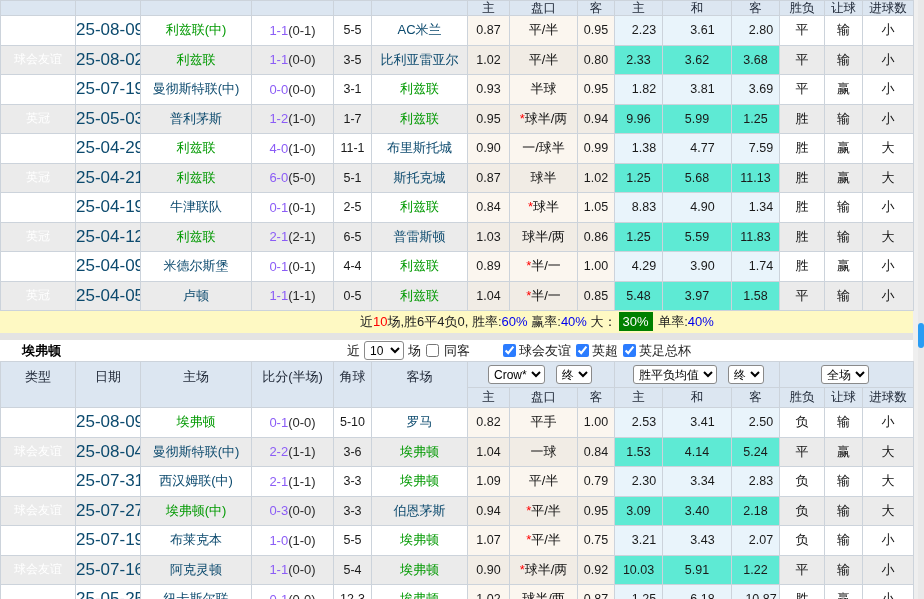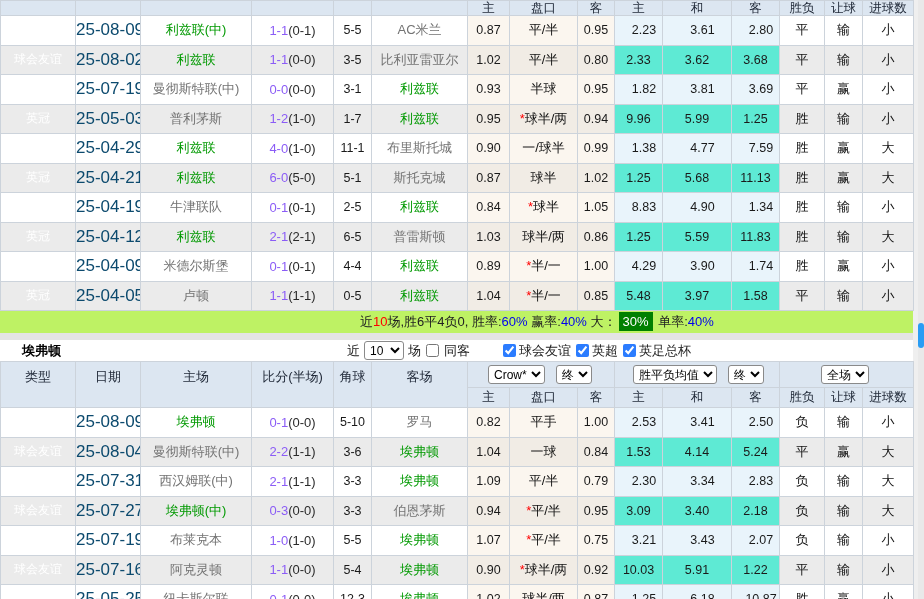--- a/index.html
+++ b/index.html
@@ -35,32 +35,32 @@
   tr.r-odd td.ah-bg{background:#fbf6ef;}
   tr.r-even td.ah-bg{background:#f1ece5;}
   tr.r-odd td.eu-bg{background:#e9f4fb;padding-left:11px;}
   tr.r-even td.eu-bg{background:#5eead4;}
 
   td.league{color:#fff;font-size:12px;}
   td.lg-teal{background:#16aca0;}
   td.lg-orange{background:#d4540d;}
   td.lg-red{background:#f4474d;}
   td.date{color:#0c4a6e;font-size:17px;}
-  td.team{color:#737373;}
+  td.team{color:#0c4a6e;}
   td.team.subject{color:#009900;}
   td.score .ft{color:#8b5cf6;}
   td.score .ht{color:#2a2a2a;}
   td.num{font-size:12.5px;color:#1a1a1a;}
   .star{color:#ff0000;}
   .c-red{color:#cc0000;}
   .c-blue{color:#0000cc;}
   .c-green{color:#008800;}
 
   
-  .summary{height:22px;line-height:22px;background:#bef264;font-size:13px;color:#222;
+  .summary{height:22px;line-height:22px;background:#fef9c3;font-size:13px;color:#222;
            padding-left:360px;white-space:nowrap;}
   .summary .red{color:#ff0000;}
   .summary .blue{color:#0000ee;}
   .summary .greenbox{background:#008000;color:#ffffff;padding:2px 4px;margin:0 2px;}
 
   .divider{height:7px;background:#e4e4e4;}
 
   
   .section-bar{position:relative;height:21px;background:#ffffff;font-size:13px;}
   .sec-title{position:absolute;left:22px;top:2px;font-weight:bold;color:#000;}

